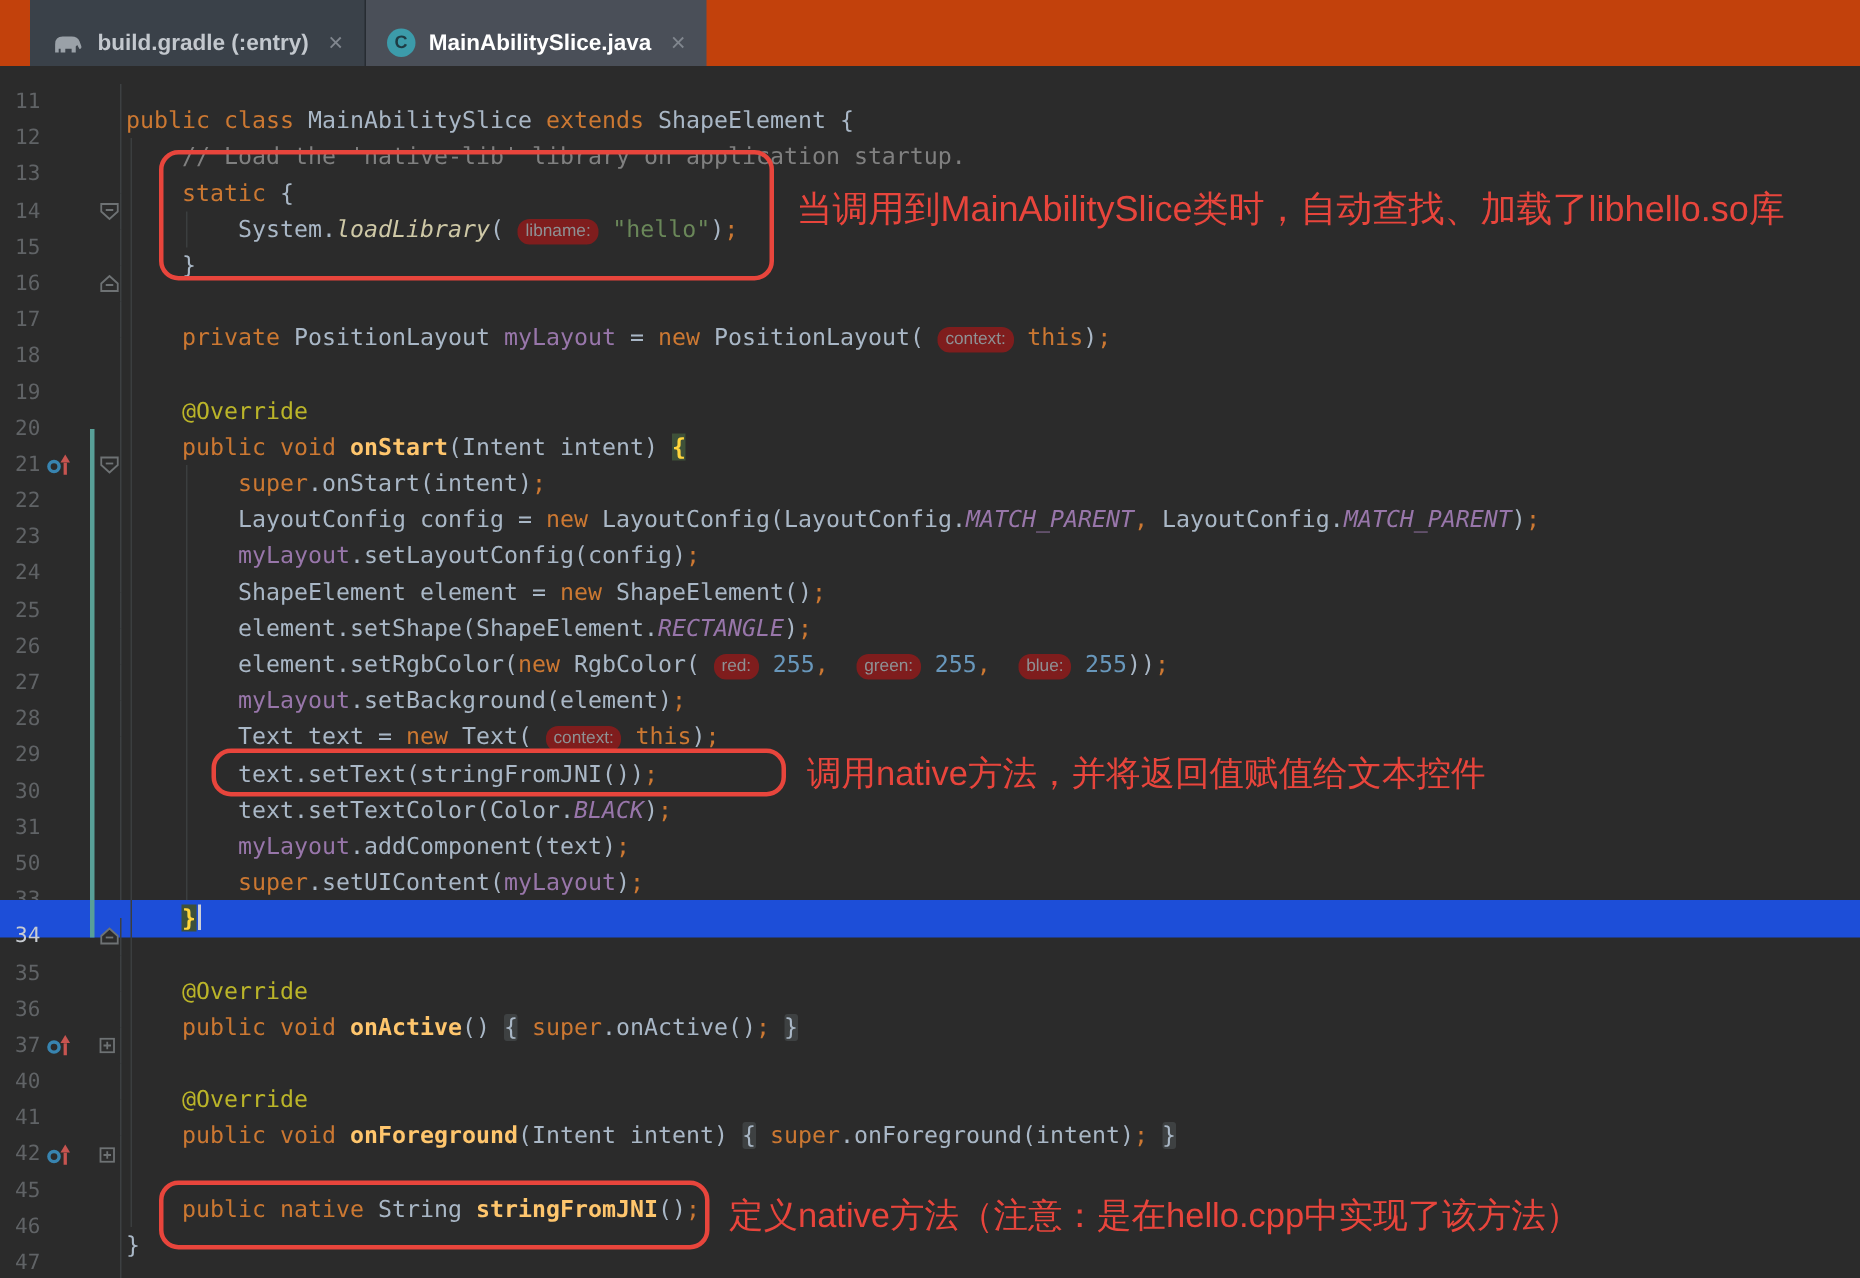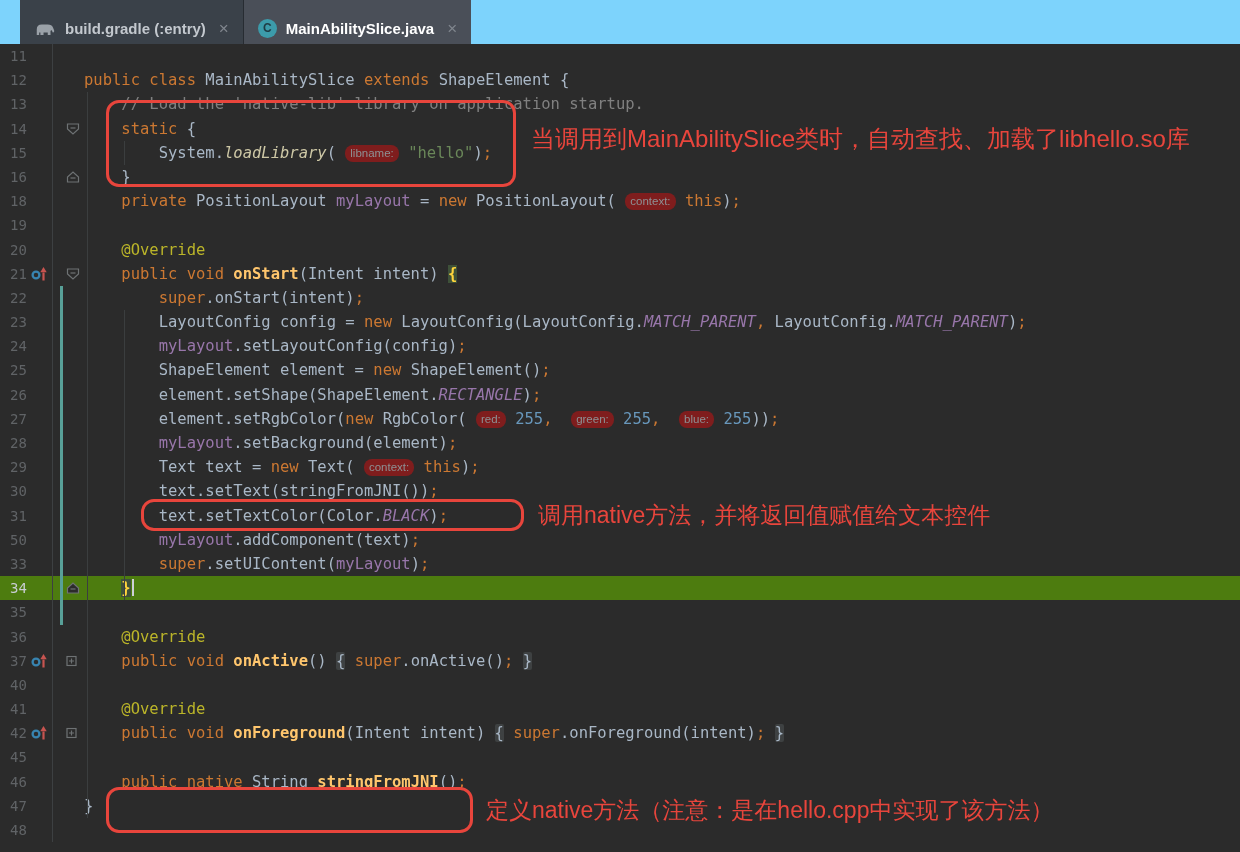--- a/index.html
+++ b/index.html
@@ -1,35 +1,35 @@
 <!DOCTYPE html>
 <html style="--c-red: #E8453C; --c-underline: #3D7EDB; --c-vcs: #58A098;"><head>
 <meta charset="utf-8">
 <style>
   html,body{margin:0;padding:0;background:#2B2B2B;width:1240px;height:852px;overflow:hidden;}
   *{box-sizing:border-box;}
   body{font-family:"DejaVu Sans Mono","Liberation Mono",monospace;}
 
   
-  .tabbar{position:absolute;left:0;top:0;width:1240px;height:56px;background:#7dd3fc;display:flex;align-items:stretch;}
+  .tabbar{position:absolute;left:0;top:0;width:1240px;height:56px;background:#c2410c;display:flex;align-items:stretch;}
   .tab{display:flex;align-items:center;gap:9px;padding:0 14px;font-family:"Liberation Sans",sans-serif;
        font-size:15px;font-weight:600;color:#C3C8CE;position:relative;cursor:pointer;}
   .tab.inactive{background:#3A4149;margin-left:20px;border-right:1px solid #272C32;}
   .tab.active{background:#4A4F58;color:#FFFFFF;}
   .tab.active::after{content:"";position:absolute;left:0;right:0;bottom:0;height:4px;background:var(--c-underline);}
   .tab .close{font-size:17px;color:#80868E;margin-left:4px;font-weight:400;line-height:1;}
   .gradle-icon svg{display:block;}
   .class-icon{width:19px;height:19px;border-radius:50%;background:#3C9BAA;color:#1E3B44;font-size:12px;font-weight:700;
        display:flex;align-items:center;justify-content:center;font-family:"Liberation Sans",sans-serif;}
 
   
   .editor{position:absolute;left:0;top:44px;width:1240px;height:808px;background:#2B2B2B;}
   .line{position:relative;height:24.2px;white-space:pre;font-size:15.5px;line-height:24.2px;color:#A9B7C6;}
-  .line.current{background:#4d7c0f;}
-  .gutter{position:absolute;left:0;top:0;width:53px;height:100%;border-right:1px solid #3D4042;text-align:right;}
+  .line.current{background:#1d4ed8;}
+  .gutter{position:absolute;left:0;top:12px;width:81px;height:100%;border-right:1px solid #3D4042;text-align:right;}
   .lnum{position:absolute;left:10px;top:0;font-size:14px;color:#606366;line-height:24.2px;}
   .line.current .lnum{color:#C8CCD2;}
   .gicon{position:absolute;top:50%;transform:translateY(-50%);display:block;line-height:0;}
   .gi-override{left:31px;}
   .gi-fold{left:66px;}
   .code{position:absolute;left:84px;top:0;}
 
   .tk-k{color:#CC7832;}
   .tk-d{color:#A9B7C6;}
   .tk-a{color:#BBB529;}
@@ -89,20 +89,21 @@
       <div class="line"><div class="gutter"><span class="lnum">13</span></div><span class="code"><span class="tk-c">    // Load the 'native-lib' library on application startup.</span></span></div>
       <div class="line"><div class="gutter"><span class="lnum">14</span><span class="gicon gi-fold"><svg width="14" height="12" viewBox="0 0 14 12">
               <path d="M1.5 1 h11 v5 L7 11 L1.5 6 Z" fill="#2B2B2B" stroke="#6E7274" stroke-width="1.2"></path>
               <path d="M4.5 5 h5" stroke="#6E7274" stroke-width="1.2"></path>
             </svg></span></div><span class="code"><span class="tk-d">    </span><span class="tk-k">static</span><span class="tk-d"> {</span></span></div>
       <div class="line"><div class="gutter"><span class="lnum">15</span></div><span class="code"><span class="tk-d">        System.</span><span class="tk-i">loadLibrary</span><span class="tk-d">( </span><span class="tk-h">libname:</span><span class="tk-d"> </span><span class="tk-s">"hello"</span><span class="tk-d">)</span><span class="tk-k">;</span></span></div>
       <div class="line"><div class="gutter"><span class="lnum">16</span><span class="gicon gi-fold"><svg width="14" height="12" viewBox="0 0 14 12">
               <path d="M1.5 11 h11 V6 L7 1 L1.5 6 Z" fill="#2B2B2B" stroke="#6E7274" stroke-width="1.2"></path>
               <path d="M4.5 7 h5" stroke="#6E7274" stroke-width="1.2"></path>
             </svg></span></div><span class="code"><span class="tk-d">    }</span></span></div>
+      <div class="line"><div class="gutter"><span class="lnum">17</span></div><span class="code"></span></div>
       <div class="line"><div class="gutter"><span class="lnum">18</span></div><span class="code"><span class="tk-d">    </span><span class="tk-k">private </span><span class="tk-d">PositionLayout </span><span class="tk-f">myLayout</span><span class="tk-d"> = </span><span class="tk-k">new </span><span class="tk-d">PositionLayout( </span><span class="tk-h">context:</span><span class="tk-d"> </span><span class="tk-k">this</span><span class="tk-d">)</span><span class="tk-k">;</span></span></div>
       <div class="line"><div class="gutter"><span class="lnum">19</span></div><span class="code"></span></div>
       <div class="line"><div class="gutter"><span class="lnum">20</span></div><span class="code"><span class="tk-d">    </span><span class="tk-a">@Override</span></span></div>
       <div class="line"><div class="gutter"><span class="lnum">21</span><span class="gicon gi-override"><svg width="18" height="15" viewBox="0 0 18 15">
               <circle cx="5" cy="8.5" r="3.4" fill="none" stroke="#3884B0" stroke-width="2.3"></circle>
               <path d="M12.5 14 V6" stroke="#C75450" stroke-width="2.2" fill="none"></path>
               <path d="M12.5 0.5 L9.3 5.8 h6.4 Z" fill="#C75450"></path>
             </svg></span><span class="gicon gi-fold"><svg width="14" height="12" viewBox="0 0 14 12">
               <path d="M1.5 1 h11 v5 L7 11 L1.5 6 Z" fill="#2B2B2B" stroke="#6E7274" stroke-width="1.2"></path>
               <path d="M4.5 5 h5" stroke="#6E7274" stroke-width="1.2"></path>

